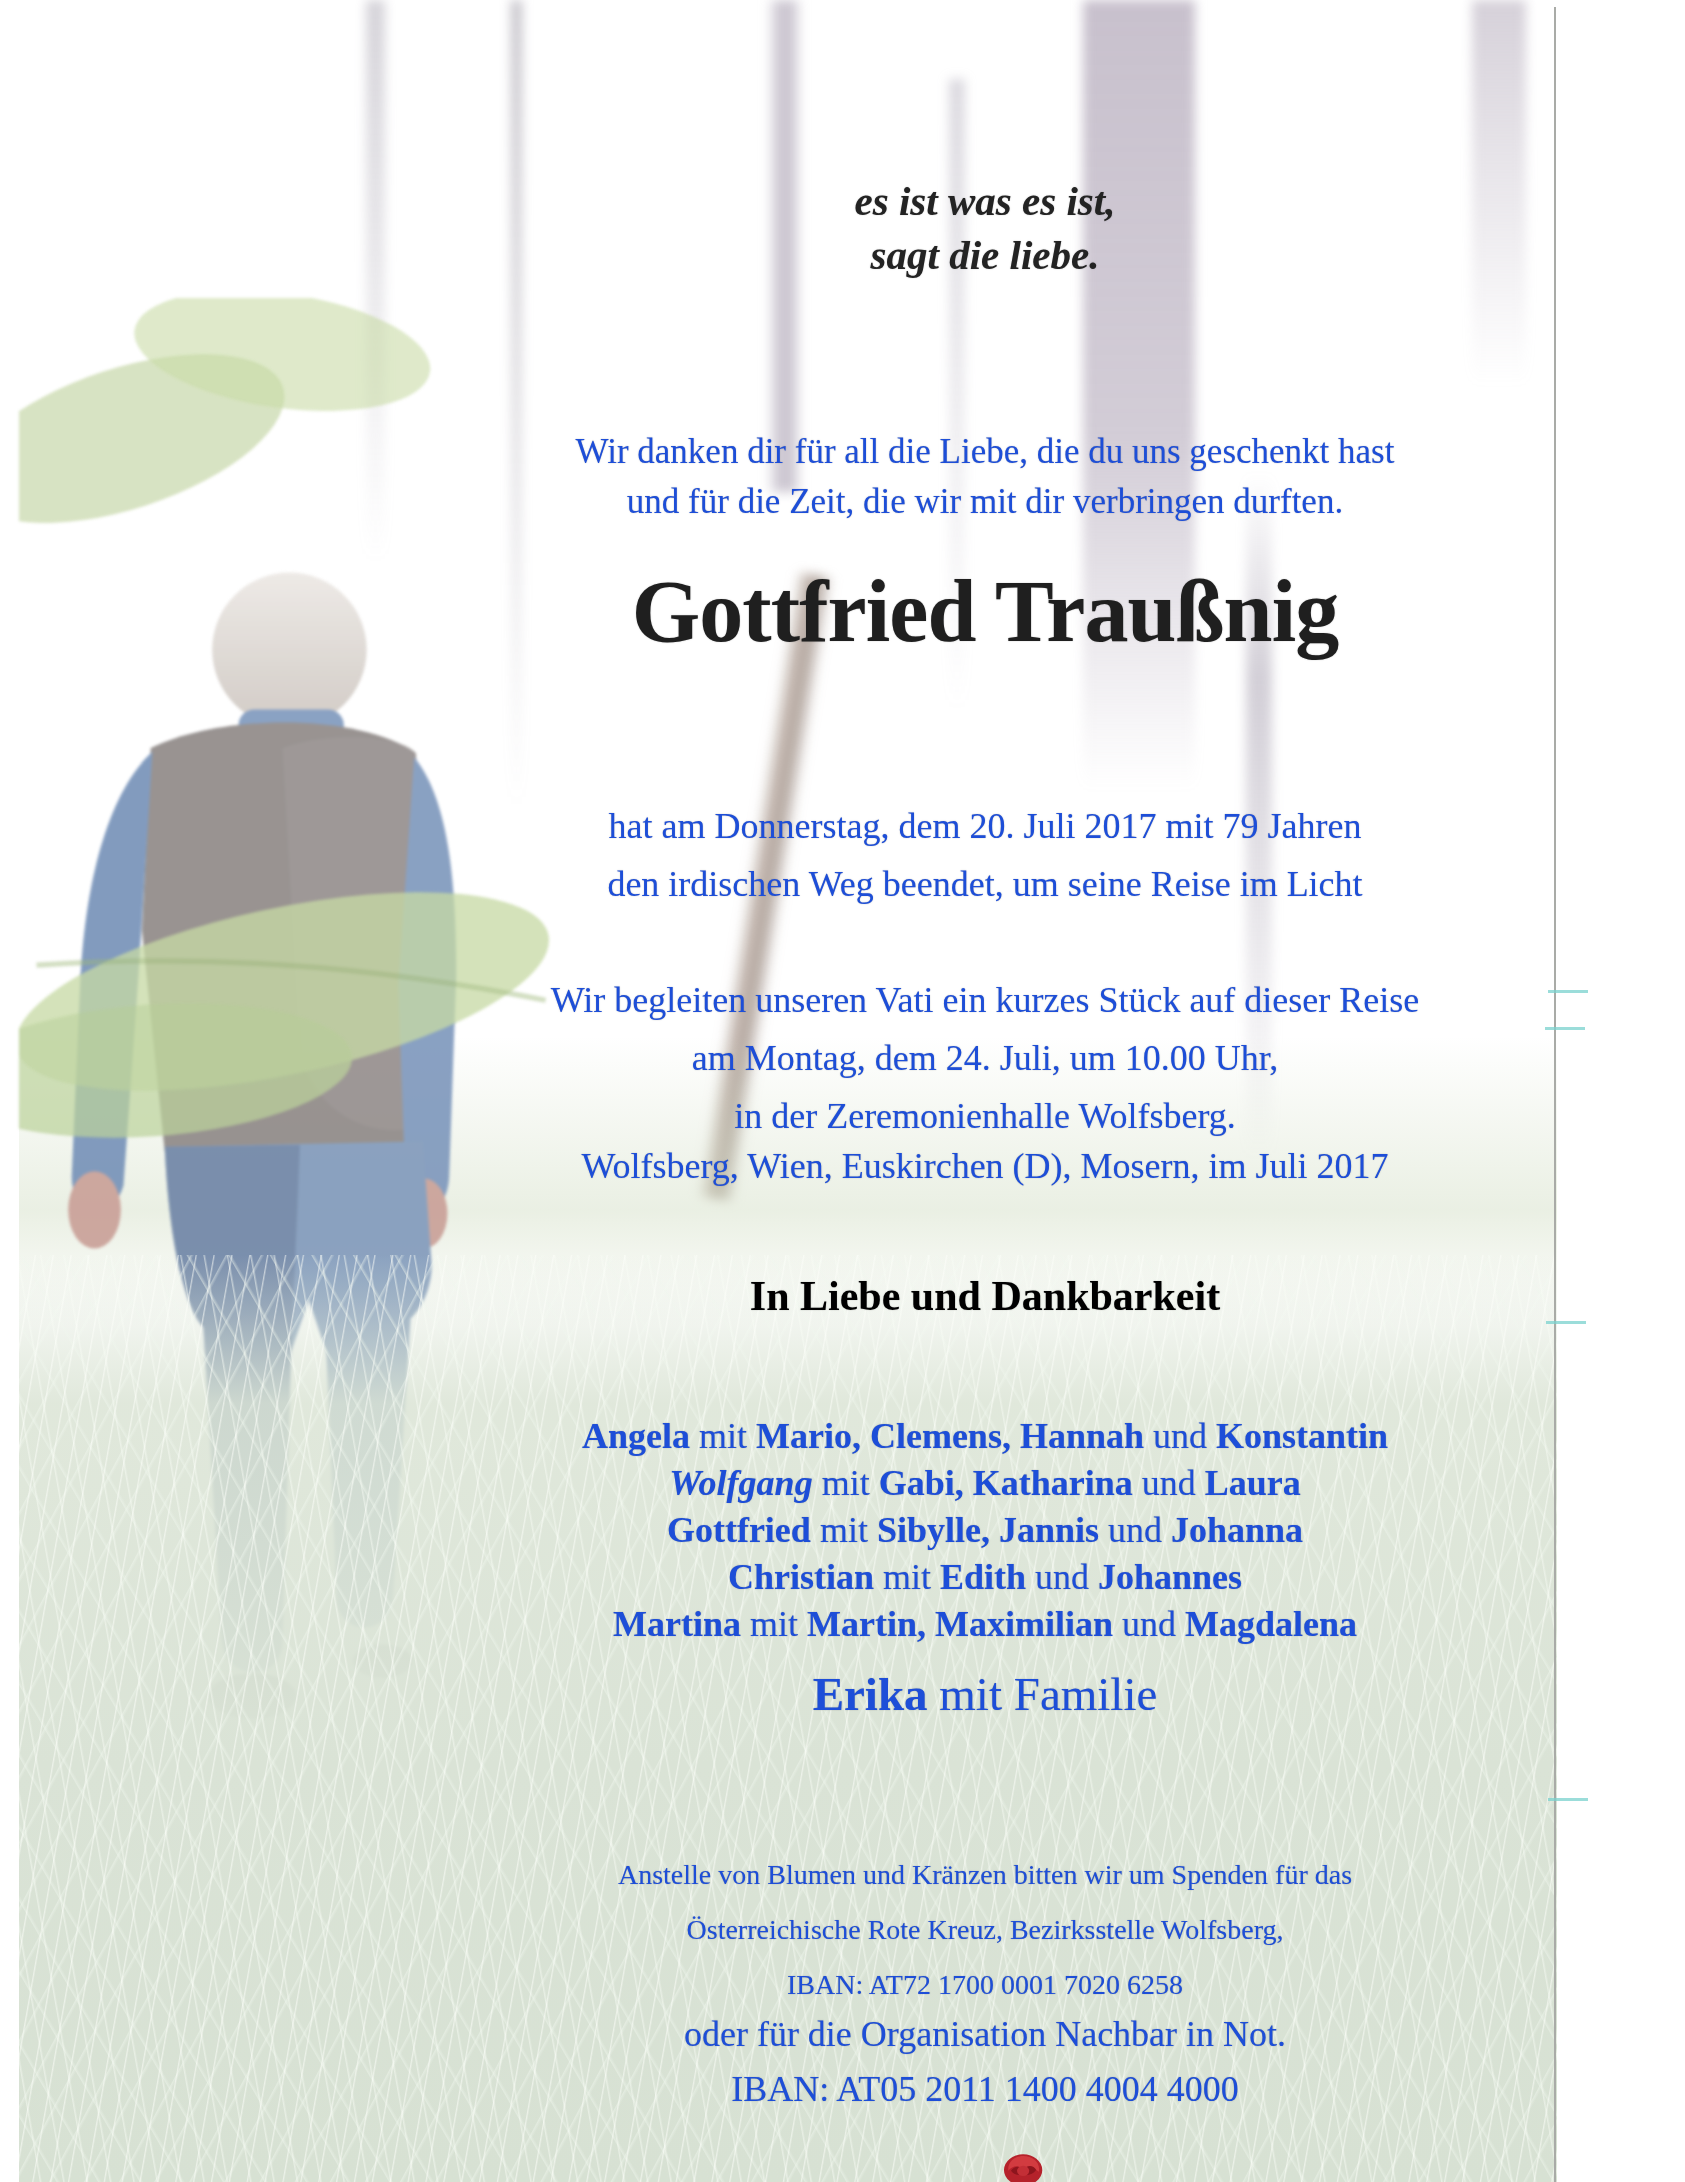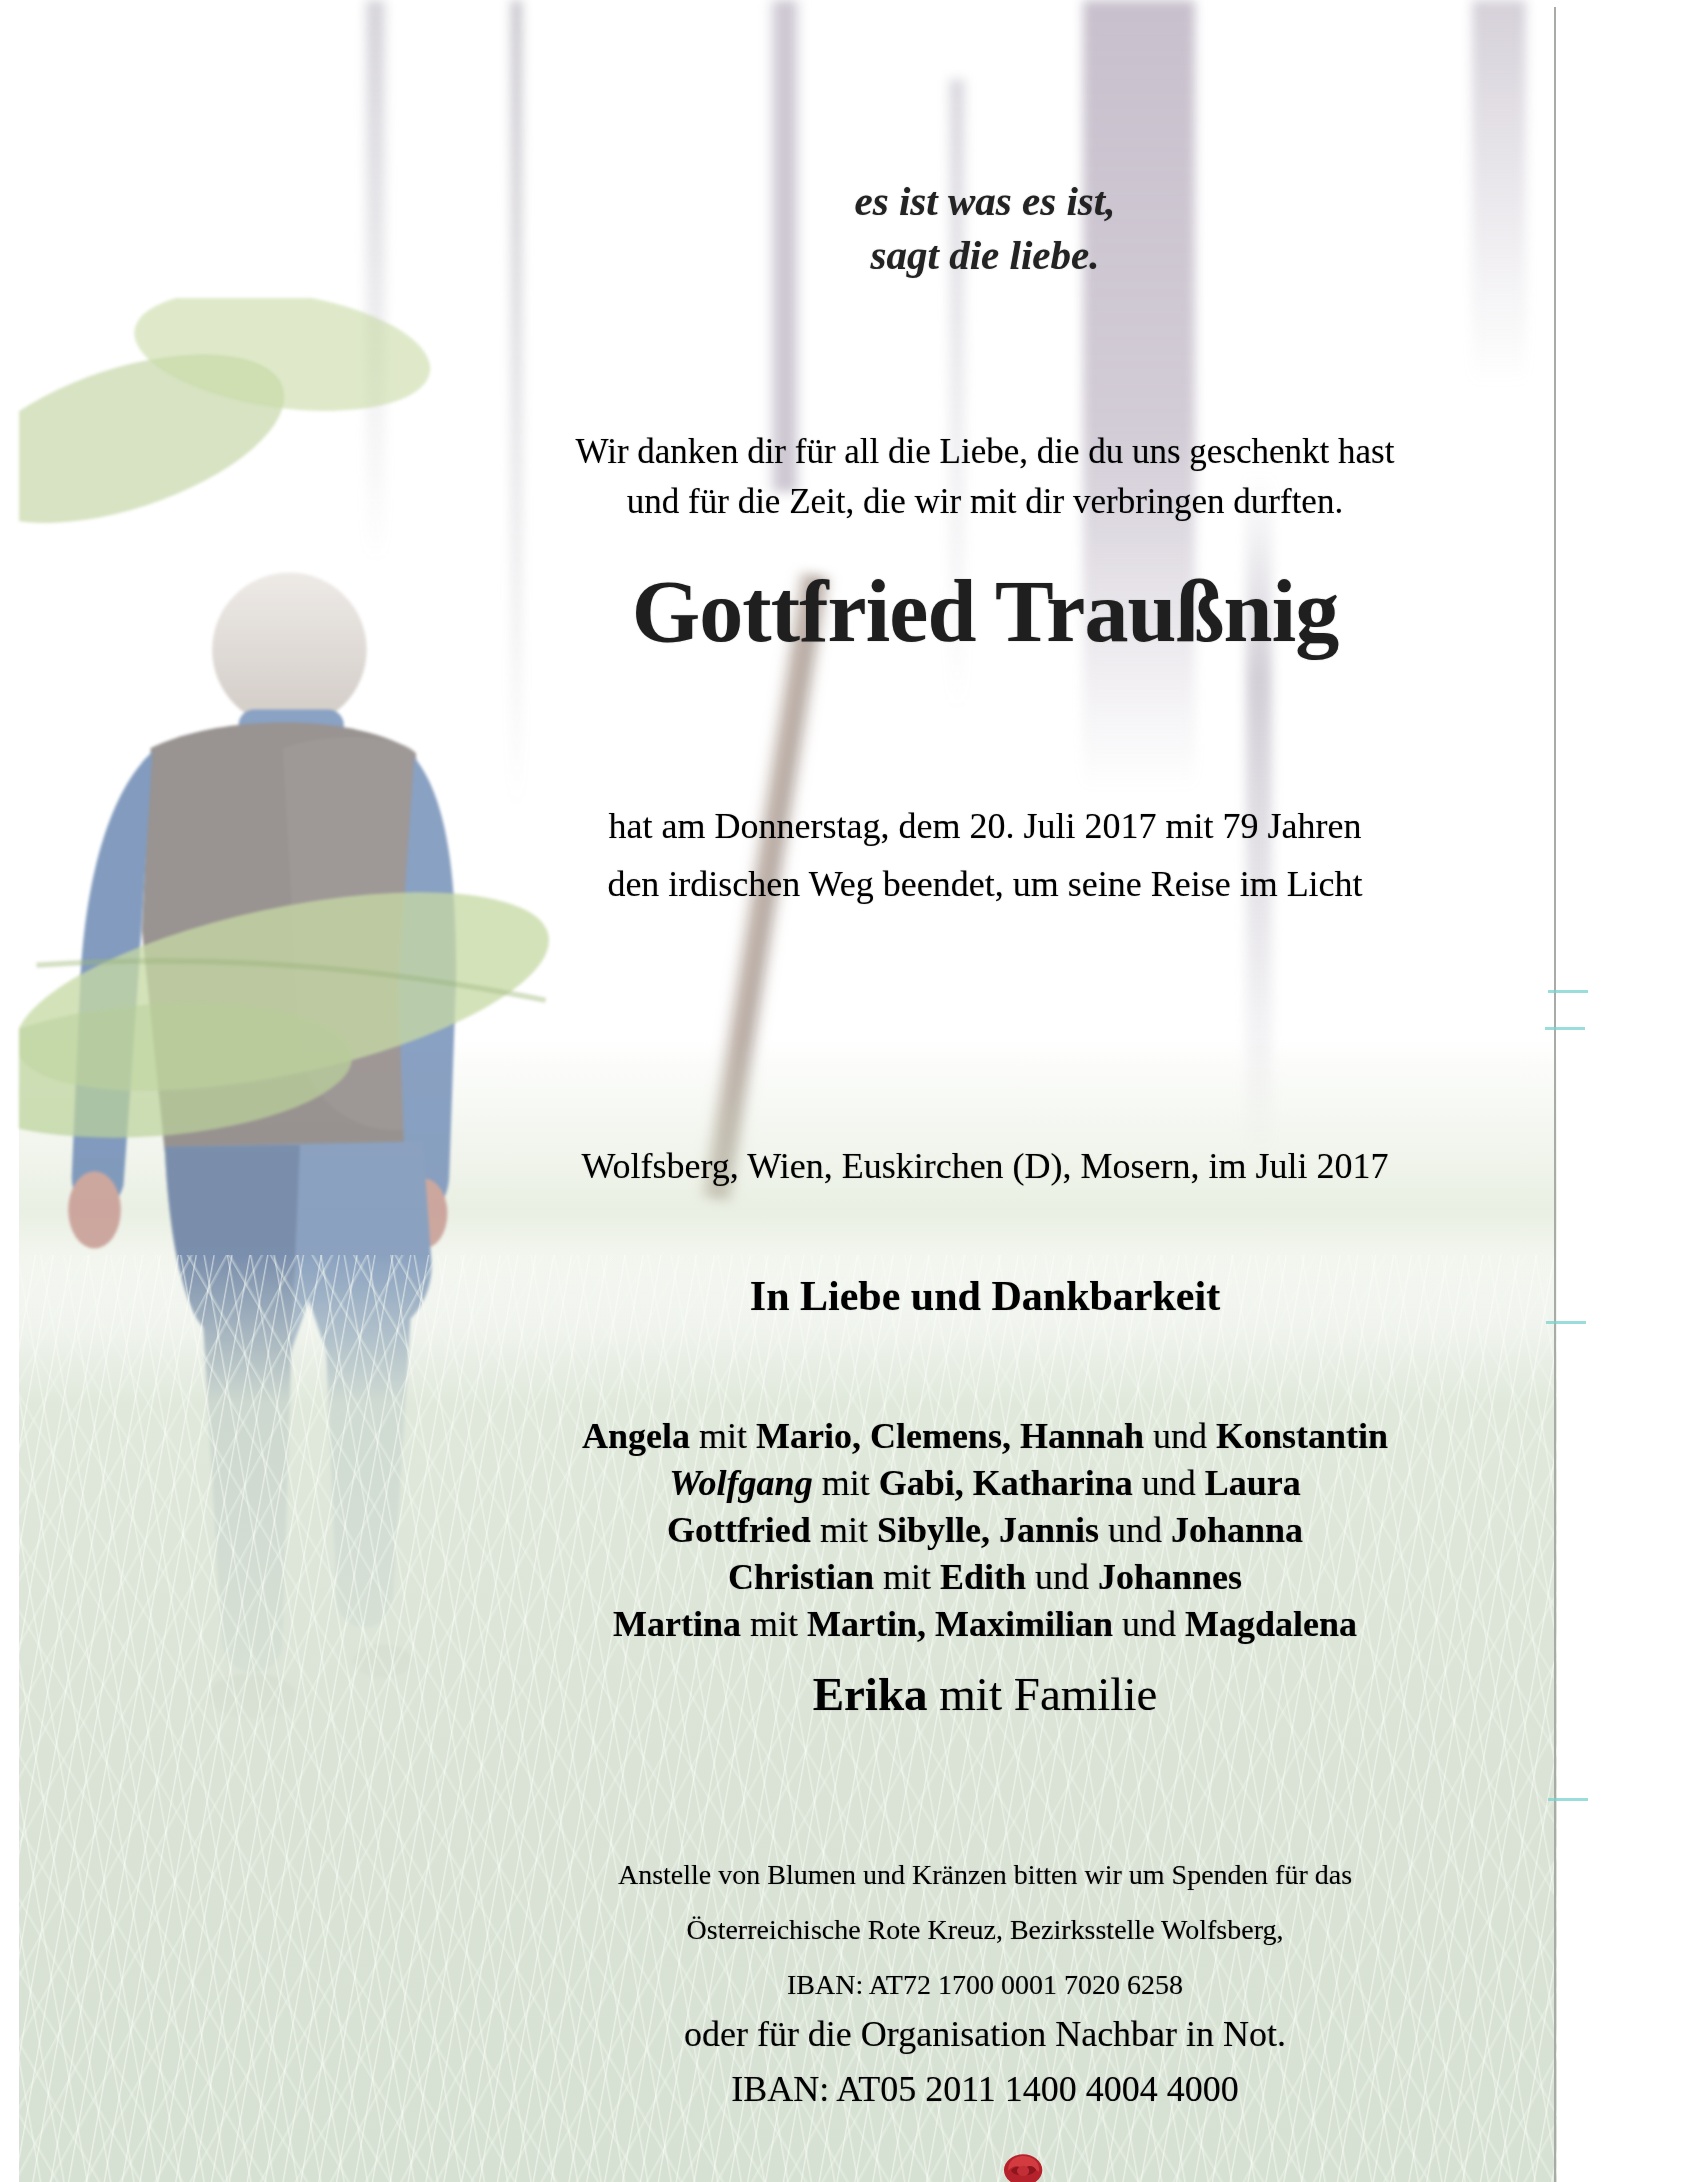--- a/index.html
+++ b/index.html
@@ -41,21 +41,21 @@
     background:linear-gradient(180deg, rgba(215,226,204,0) 0%, rgba(213,224,200,.5) 60%, rgba(216,226,206,.0) 100%);
   }
   .man-svg{position:absolute;left:0px;top:562px;width:439px;height:1229px;filter:blur(1.8px);opacity:.9;}
   .leaves-svg{position:absolute;left:0px;top:298px;width:667px;height:878px;filter:blur(1.8px);opacity:.9;}
   .rose-svg{position:absolute;left:978px;top:2147px;width:54px;height:39px;}
   
   .scan-margin{position:absolute;left:1538px;top:0;width:147px;height:2182px;background:#ffffff;}
   .scan-line{position:absolute;left:1535px;top:7px;width:1.8px;height:2175px;background:#a9aba7;}
   .teal{position:absolute;width:40px;height:2.6px;background:#79d2cd;opacity:.75;}
   
-  .tb{position:absolute;left:369px;width:1194px;text-align:center;color:#000000;
+  .tb{position:absolute;left:369px;width:1194px;text-align:center;color:#1d4ed8;
       text-shadow:0 0 1.3px rgba(40,40,40,.35);}
   .quote   {top:174px; font-size:41px;line-height:54px;font-weight:bold;font-style:italic;color:#232323;}
   .thanks  {top:427px; font-size:35px;line-height:50px;}
   .name    {top:563px; font-size:88px;line-height:97px;font-weight:bold;letter-spacing:-0.9px;color:#1f1f1f;}
   .passing {top:797px; font-size:36px;line-height:58px;}
   .farewell{top:971px;font-size:36px;line-height:58px;}
   .places  {top:1144px;font-size:36px;line-height:44px;}
   .closing {top:1273px;font-size:42px;line-height:46px;font-weight:bold;color:#000000;}
   .family  {top:1413px;font-size:36px;line-height:47px;}
   .erika   {top:1672px;font-size:47px;line-height:44px;}
@@ -129,20 +129,25 @@
     <div>und für die Zeit, die wir mit dir verbringen durften.</div>
   </div>
 
   <div class="tb name">Gottfried Traußnig</div>
 
   <div class="tb passing">
     <div>hat am Donnerstag, dem 20. Juli 2017 mit 79 Jahren</div>
     <div>den irdischen Weg beendet, um seine Reise im Licht</div>
   </div>
 
+  <div class="tb farewell">
+    <div>Wir begleiten unseren Vati ein kurzes Stück auf dieser Reise</div>
+    <div>am Montag, dem 24. Juli, um 10.00 Uhr,</div>
+    <div>in der Zeremonienhalle Wolfsberg.</div>
+  </div>
 
   <div class="tb places">Wolfsberg, Wien, Euskirchen (D), Mosern, im Juli 2017</div>
 
   <div class="tb closing">In Liebe und Dankbarkeit</div>
 
   <div class="tb family">
     <div><span style="font-weight: bold;">Angela</span><span> mit </span><span style="font-weight: bold;">Mario, Clemens, Hannah</span><span> und </span><span style="font-weight: bold;">Konstantin</span></div>
     <div><span style="font-weight: bold; font-style: italic;">Wolfgang</span><span> mit </span><span style="font-weight: bold;">Gabi, Katharina</span><span> und </span><span style="font-weight: bold;">Laura</span></div>
     <div><span style="font-weight: bold;">Gottfried</span><span> mit </span><span style="font-weight: bold;">Sibylle, Jannis</span><span> und </span><span style="font-weight: bold;">Johanna</span></div>
     <div><span style="font-weight: bold;">Christian</span><span> mit </span><span style="font-weight: bold;">Edith</span><span> und </span><span style="font-weight: bold;">Johannes</span></div>

